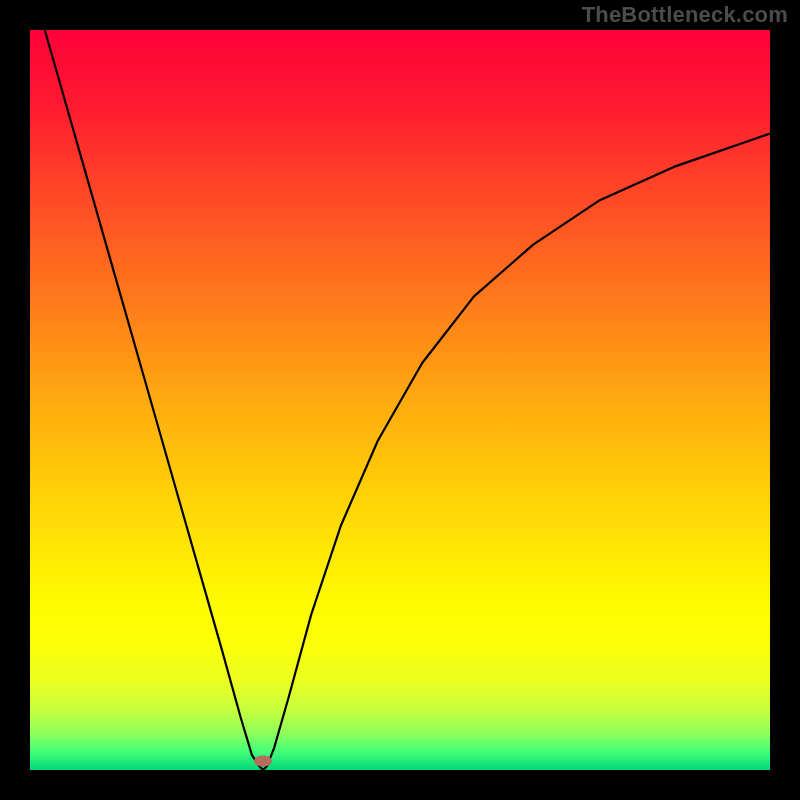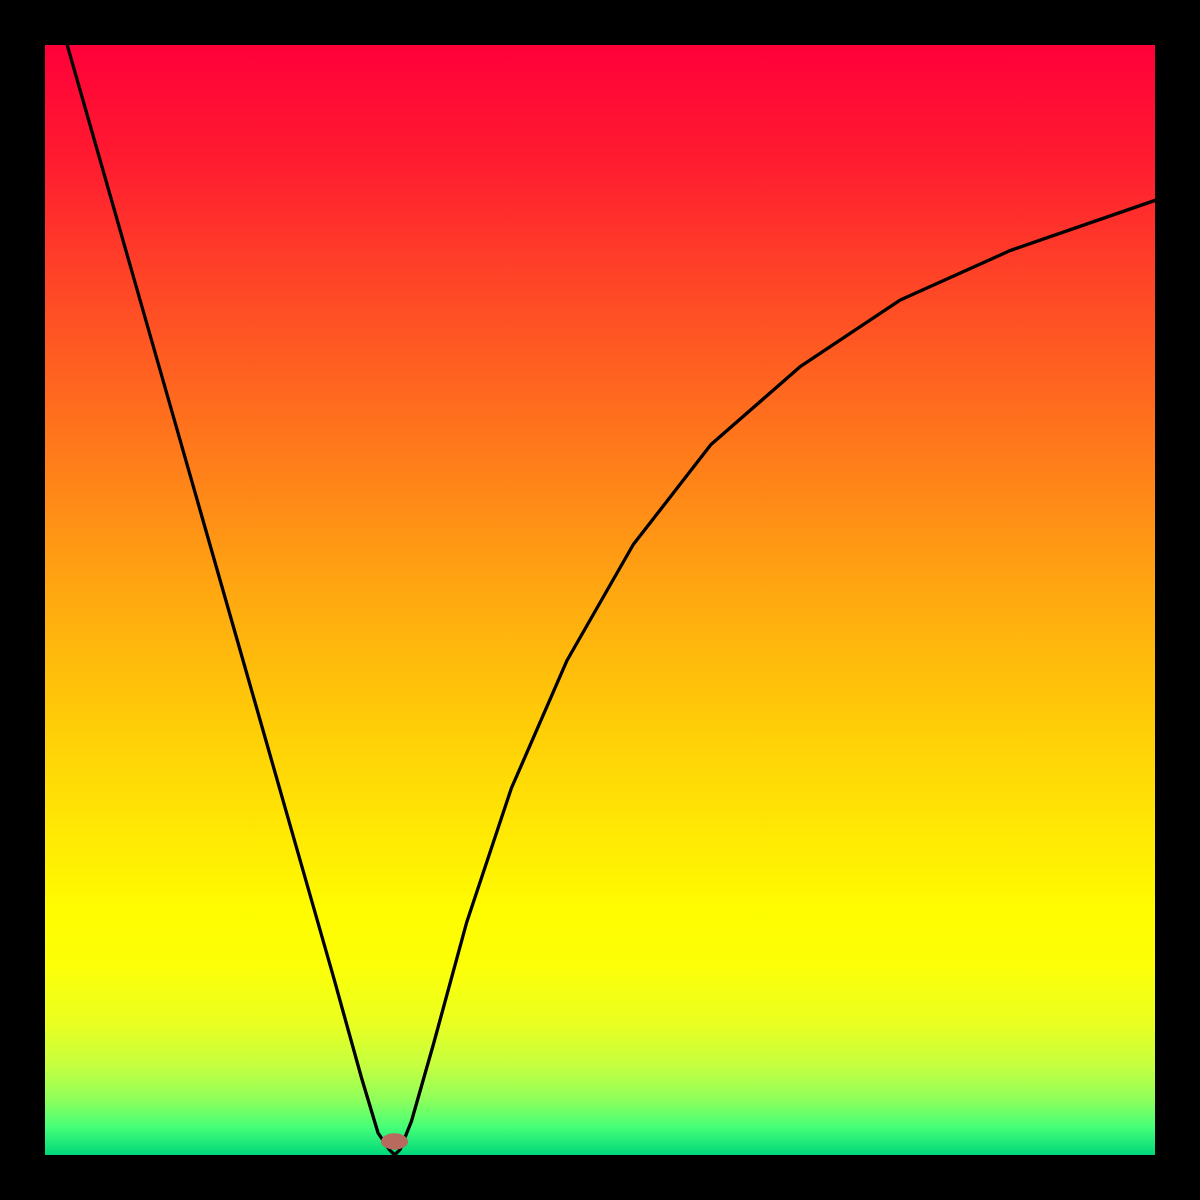--- a/index.html
+++ b/index.html
@@ -44,20 +44,21 @@
     height: 11px;
     border-radius: 50%;
     z-index: 3;
     transform: translate(-50%, -50%);
   }
 </style>
 </head>
 <body>
 
 <div class="frame">
+  <div class="watermark">TheBottleneck.com</div>
   <div class="plot">
     <div class="gradient" style="background: linear-gradient(rgb(255, 0, 57) 0%, rgb(255, 26, 48) 10%, rgb(255, 64, 40) 20%, rgb(255, 99, 32) 30%, rgb(255, 134, 24) 40%, rgb(255, 170, 16) 50%, rgb(255, 201, 8) 60%, rgb(255, 230, 4) 70%, rgb(255, 252, 0) 78%, rgb(252, 255, 8) 83%, rgb(234, 255, 32) 88%, rgb(196, 255, 64) 92%, rgb(143, 255, 91) 95%, rgb(69, 255, 120) 97.5%, rgb(0, 215, 122) 100%);"></div>
     <svg class="curve" viewBox="0 0 740 740" preserveAspectRatio="none">
       <path fill="none" stroke="#000000" stroke-width="2.2" d="M14.80 0.00 L37.00 77.70 L59.20 155.40 L81.40 233.10 L103.60 310.80 L125.80 388.50 L148.00 466.20 L170.20 543.90 L192.40 621.60 L210.90 688.20 L222.00 725.20 L229.40 736.30 L233.10 740.00 L236.80 736.30 L244.20 717.80 L259.00 666.00 L281.20 584.60 L310.80 495.80 L347.80 410.70 L392.20 333.00 L444.00 266.40 L503.20 214.60 L569.80 170.20 L643.80 136.90 L740.00 103.60" stroke-linejoin="round" stroke-linecap="round"></path>
     </svg>
     <div class="marker" style="left: 233.1px; top: 731.12px; background: rgb(185, 106, 94);"></div>
   </div>
 </div>
 
 </body></html>

